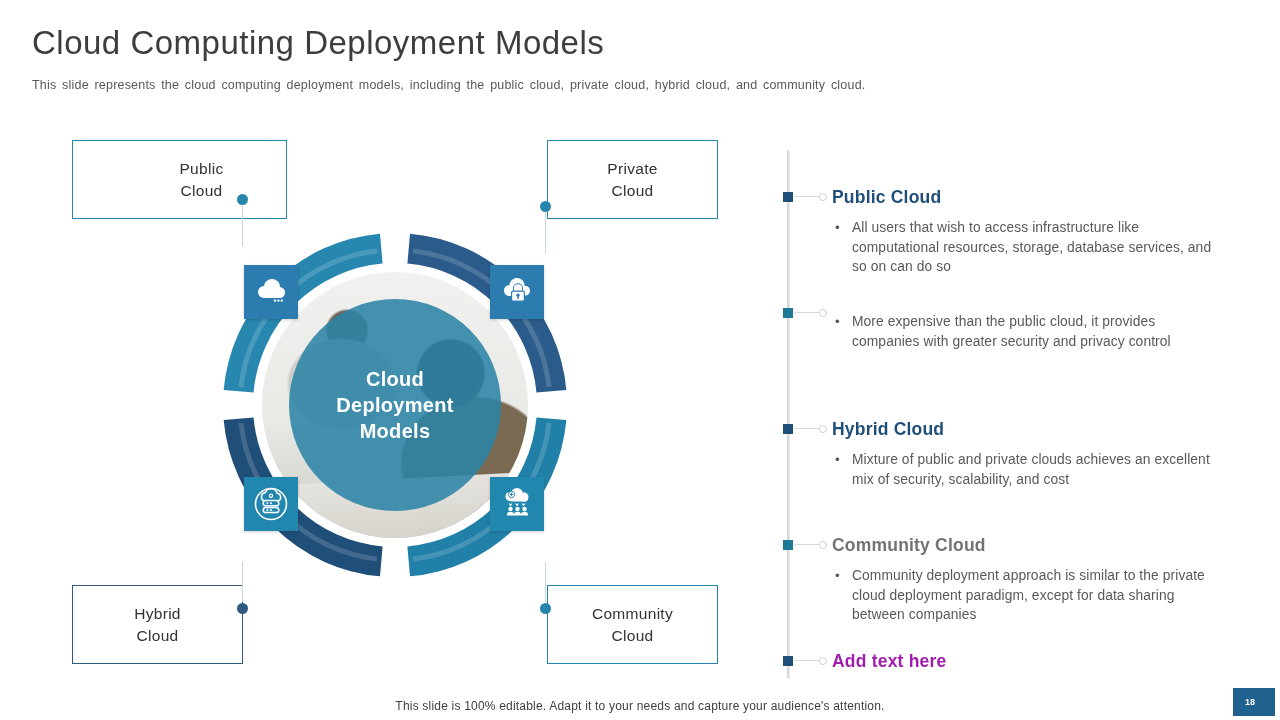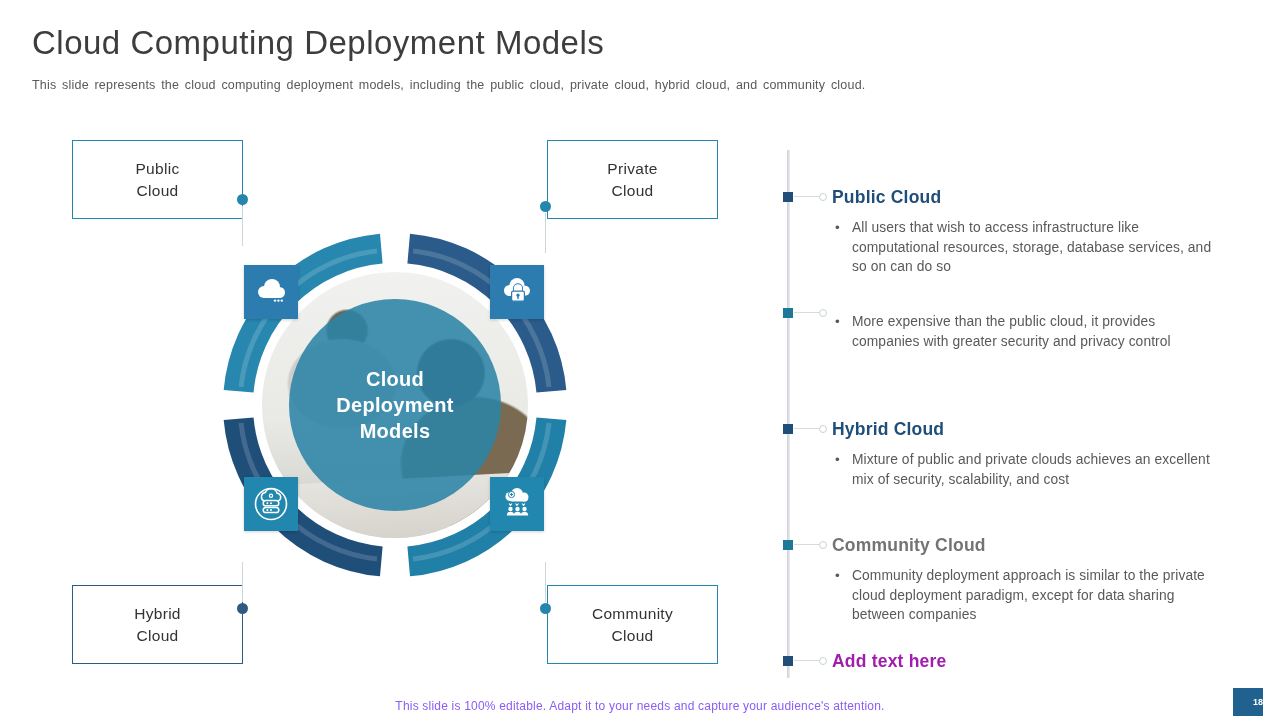--- a/index.html
+++ b/index.html
@@ -103,37 +103,37 @@
   }
   .t-btext{
     display:block;width:368px;font-size:13.8px;line-height:19.5px;color:#595959;
     letter-spacing:.1px;
   }
   #t-item-0{top:19px;} #t-item-1{top:135px;} #t-item-2{top:251px;}
   #t-item-3{top:367px;} #t-item-4{top:483px;}
   
   .footer{
     position:absolute;left:0;right:0;top:699px;text-align:center;
-    font-size:12px;color:#8b5cf6;letter-spacing:.2px;
+    font-size:12px;color:#404040;letter-spacing:.2px;
   }
   .page-badge{
     position:absolute;left:1233px;top:688px;width:30px;height:28px;background:#20618F;
     color:#ffffff;font-size:9px;font-weight:bold;
-    display:flex;align-items:center;justify-content:flex-end;
+    display:flex;align-items:center;justify-content:flex-start;padding-left:12px;
   }
 </style>
 </head>
 <body>
 
 <div class="slide">
 
   <h1 class="title">Cloud Computing Deployment Models</h1>
   <p class="subtitle">This slide represents the cloud computing deployment models, including the public cloud, private cloud, hybrid cloud, and community cloud.</p>
 
-  <div class="label-box" id="box-public" style="border-color: rgb(37, 133, 173);">
+  <div class="label-box" id="box-public" style="border-color: rgb(37, 133, 173); padding-left: 44px;">
     <span>
       <span class="bl">Public</span>
       <span class="bl">Cloud</span>
     </span>
   </div>
   <div class="label-box" id="box-private" style="border-color: rgb(37, 133, 173);">
     <span>
       <span class="bl">Private</span>
       <span class="bl">Cloud</span>
     </span>

